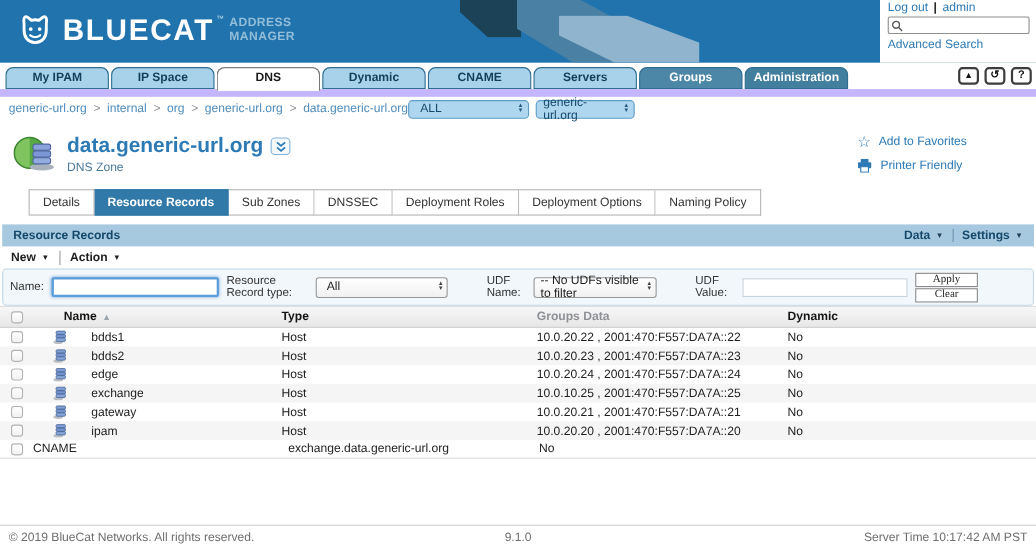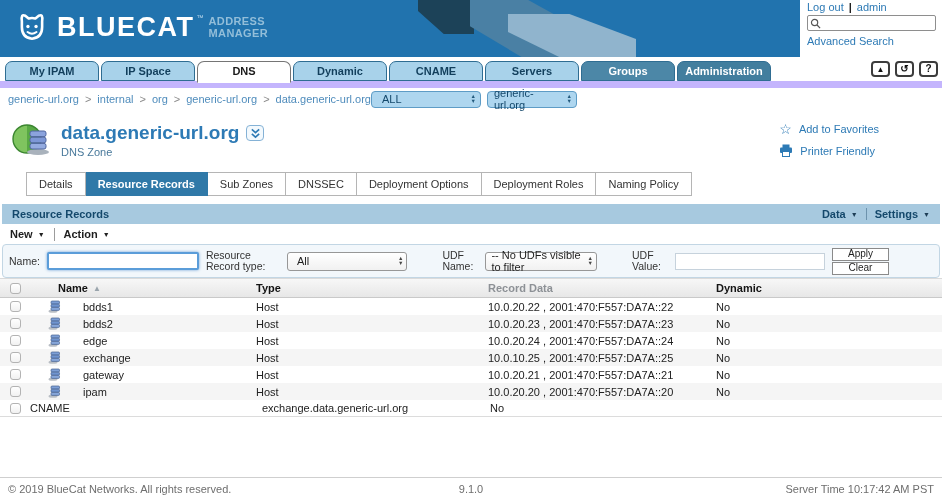--- a/index.html
+++ b/index.html
@@ -81,21 +81,21 @@
   .flabel { flex:none; }
   .wrap-label { line-height:11px; flex:none; }
   .w-type { width:74px; }
   .w-udf { width:36px;margin-left:28px; }
   .name-input { width:165px; height:18px; border:2px solid #5b9dd9; border-radius:2px; box-shadow:0 0 3px rgba(90,150,210,.9); outline:none; font-size:11px; padding:0 3px; font-family:inherit; }
   .white-select { background:linear-gradient(#ffffff,#f1f1f1); border:1px solid #979797; border-radius:3px; height:19px; display:flex; align-items:center; font-size:11px; padding:0 3px 0 9px; color:#1e1e1e; }
   .ws1 { width:146px; }
   .ws2 { width:136px; padding-left:5px; }
   .udf-input { width:163px; height:17px; border:1px solid #c6d2dc; font-size:11px; padding:0 3px; font-family:inherit; outline:none; }
   .btn-stack { display:flex; flex-direction:column; gap:1px; margin-left:auto; margin-right:44px; }
-  .mini-btn { width:57px; height:13px; border:1px solid #8a8a8a; background:#fff; font-size:10px; line-height:10px; color:#1e1e1e; padding:0; font-family:Liberation Sans, sans-serif; }
+  .mini-btn { width:57px; height:13px; border:1px solid #8a8a8a; background:#fff; font-size:10px; line-height:10px; color:#1e1e1e; padding:0; font-family:Liberation Serif, serif; }
 
   
   .tbl { flex:none; }
   .tbl-header, .tbl-row { display:flex; align-items:center; font-size:11px; }
   .tbl-header { height:20px; background:linear-gradient(#f7f7f7,#e7e7e7); border-top:1px solid #dadada; border-bottom:1px solid #c9c9c9; font-weight:bold; color:#141414; }
   .tbl-row { height:17px; color:#222; }
   .tbl-row.alt { background:#f5f5f5; }
   .tbl-row:last-child { border-bottom:1px solid #dcdcdc; }
   .col-check { width:30px; padding-left:10px; display:flex; align-items:center; }
   .col-name { width:226px; display:flex; align-items:center; gap:22px; padding-left:18px; }
@@ -237,22 +237,22 @@
         <span>Printer Friendly</span>
       </a>
     </div>
   </div>
 
   <div class="subtabs">
     <div class="subtab">Details</div>
     <div class="subtab active">Resource Records</div>
     <div class="subtab">Sub Zones</div>
     <div class="subtab">DNSSEC</div>
+    <div class="subtab">Deployment Roles</div>
     <div class="subtab">Deployment Options</div>
-    <div class="subtab">Deployment Roles</div>
     <div class="subtab">Naming Policy</div>
   </div>
 
   <div class="panel-head">
     <span>Resource Records</span>
     <div class="menu-group">
       <div class="menu-item">
         <span>Data</span>
         <span class="menu-arrow">▼</span>
       </div>
@@ -306,21 +306,21 @@
   <div class="tbl">
     <div class="tbl-header">
       <div class="col-check">
           <span class="checkbox"></span>
         </div>
       <div class="col-name">
         <span>Name</span>
         <span class="sort-icon">▲</span>
       </div>
       <div class="col-type">Type</div>
-      <div class="col-record record-header">Record Data</div>
+      <div class="col-record record-header">Groups Data</div>
       <div class="col-dynamic">Dynamic</div>
     </div>
 
     <div class="tbl-row">
       <div class="col-check">
           <span class="checkbox"></span>
         </div>
       <div class="col-name">
         <span class="row-icon">
             <svg width="13" height="13" viewBox="0 0 13 13">

